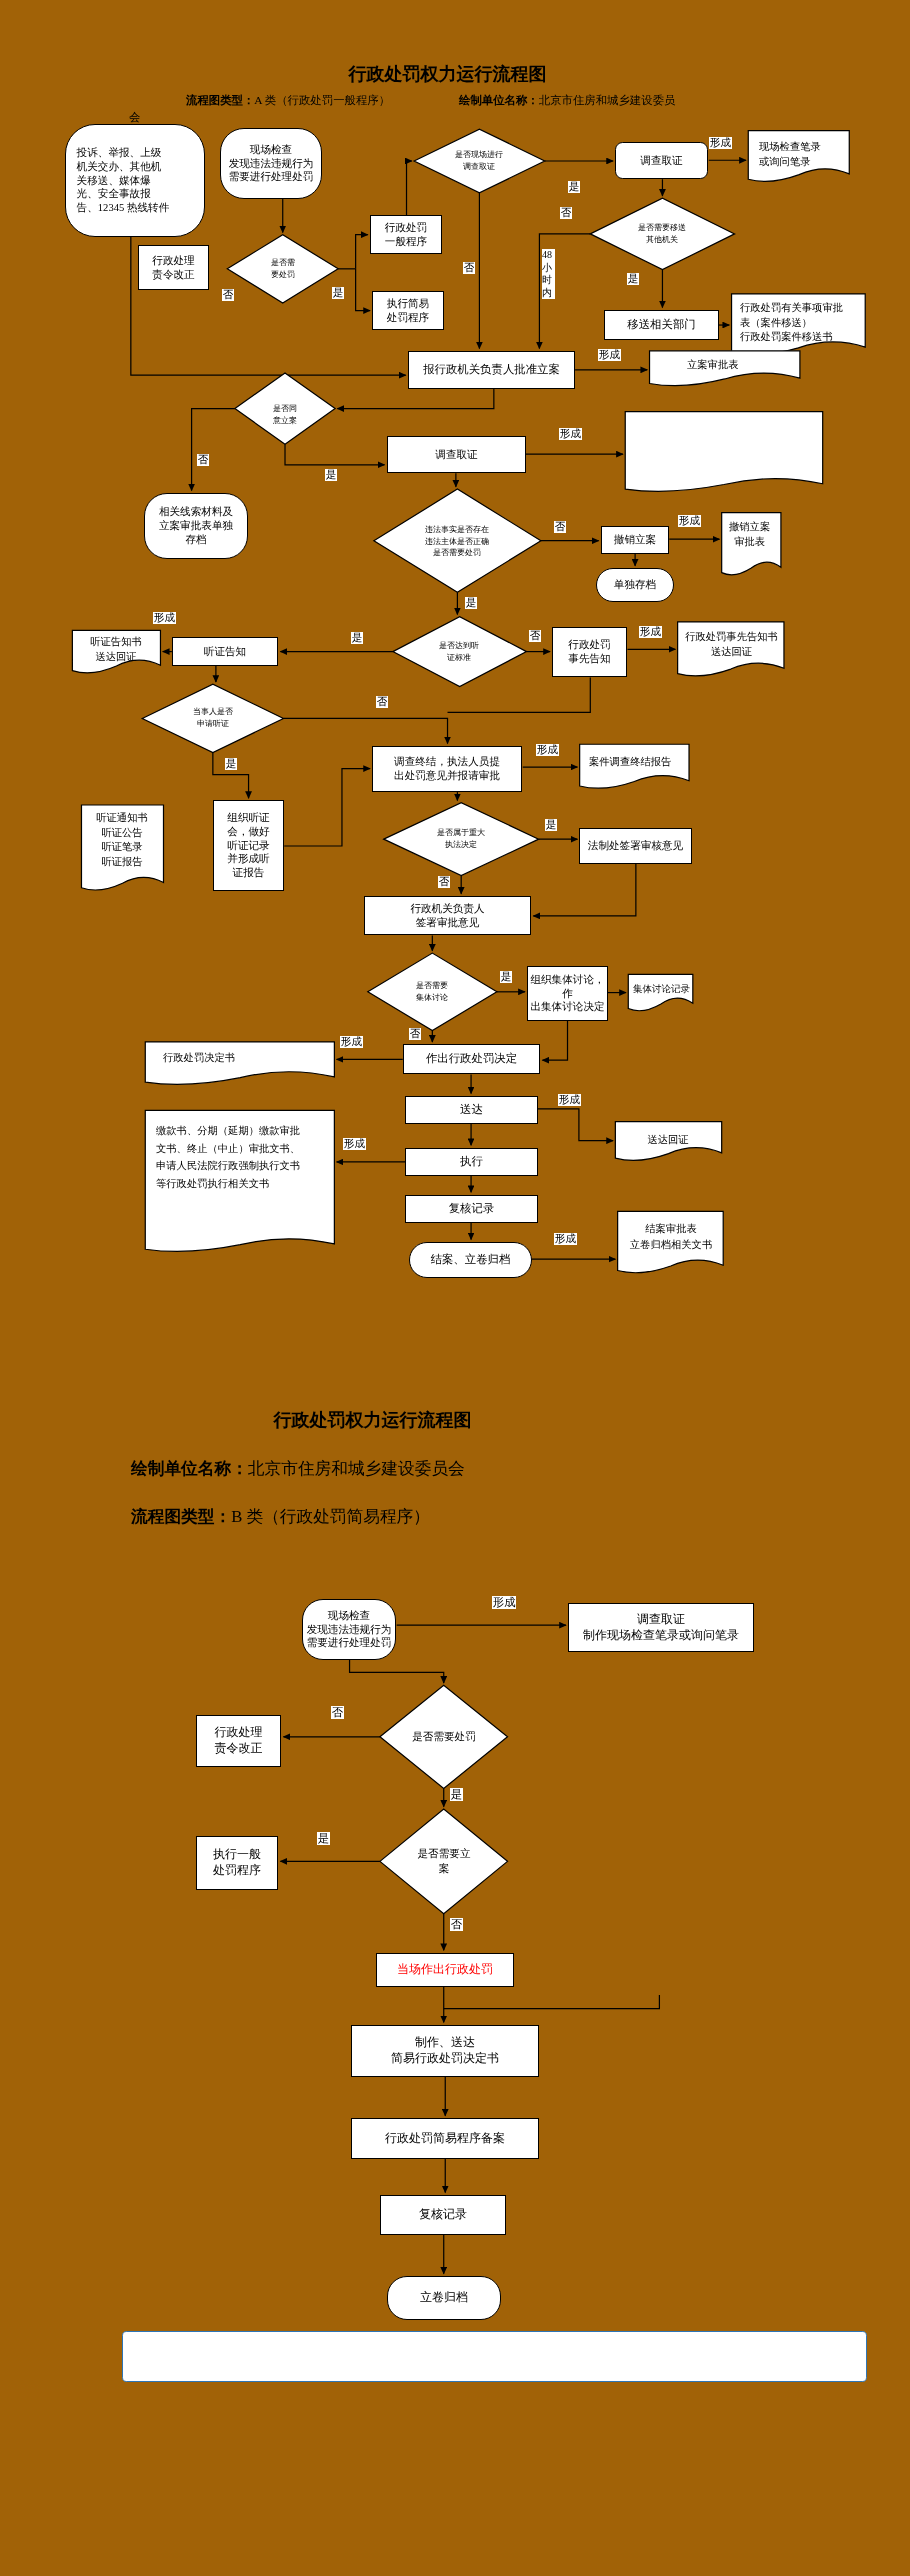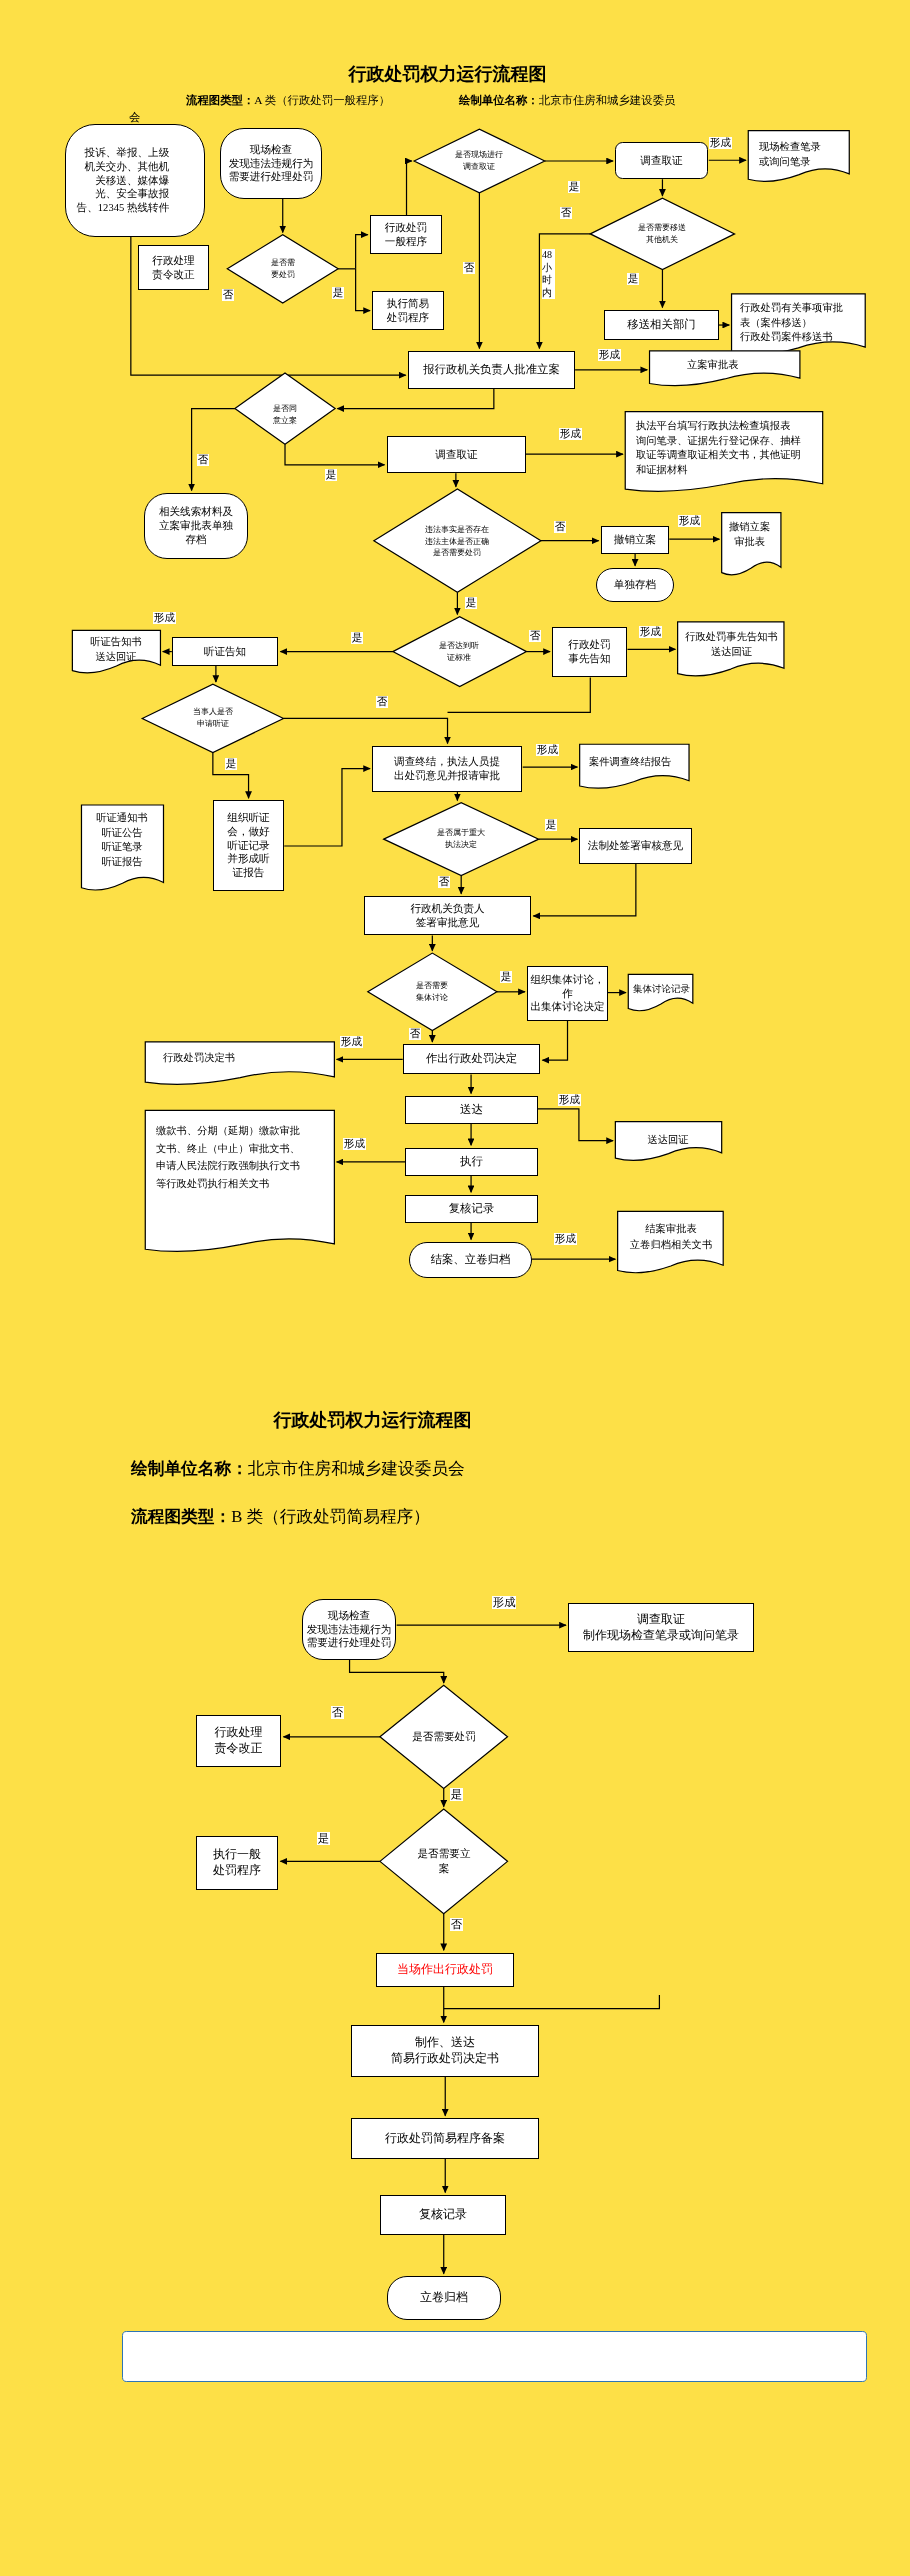--- a/index.html
+++ b/index.html
@@ -1,16 +1,16 @@
 <!DOCTYPE html>
 <html style="font-size:12px"><head>
 <meta charset="utf-8">
 <style>
   html,body{margin:0;padding:0;background:#fff;}
-  #canvas{position:relative;width:911px;height:2576px;background:#fde047;
+  #canvas{position:relative;width:911px;height:2576px;background:#a16207;
           font-family:"Liberation Serif","DejaVu Serif",serif;color:#000;}
   #wires{position:absolute;left:0;top:0;z-index:1;}
   .node{position:absolute;z-index:3;border:1.1px solid #000;background:#fff;
         display:flex;align-items:center;justify-content:center;text-align:center;
         white-space:pre-line;font-size:10.6px;line-height:1.32;box-sizing:border-box;padding:1.5px;}
   .stadium{border-radius:30px;}
   .pill{border-radius:20px;}
   .round10{border-radius:7.6px;}
   .dtext{position:absolute;z-index:3;transform:translate(-50%,-50%);text-align:center;
          white-space:pre-line;font-size:8px;line-height:1.45;width:129px;background:transparent;}
@@ -138,21 +138,21 @@
 
 <div class="hdr-title" style="left:235px;top:62px;width:425px;font-size:18px;">行政处罚权力运行流程图</div>
 <div class="hdr-line" style="left:186px;top:93px;font-size:11.4px;">
   <b>流程图类型：</b><span>A 类（行政处罚一般程序）</span>
 </div>
 <div class="hdr-line" style="left:459px;top:93px;font-size:11.4px;">
   <b>绘制单位名称：</b><span>北京市住房和城乡建设委员</span>
 </div>
 <div class="hdr-line" style="left:129px;top:110px;font-size:11.4px;">会</div>
 
-<div class="node stadium left" style="left:65px;top:124px;width:140px;height:113px;padding:6px 10.6px;text-align:right;">投诉、举报、上级
+<div class="node stadium left" style="left:65px;top:124px;width:140px;height:113px;padding:6px 10.6px;">投诉、举报、上级
 机关交办、其他机
 关移送、媒体爆
 光、安全事故报
 告、12345 热线转件</div>
 <div class="node" style="left:220px;top:128px;width:102px;height:71px;border-radius:24px;">现场检查
 发现违法违规行为
 需要进行处理处罚</div>
 <div class="node round10" style="left:615px;top:142px;width:93px;height:37px;">调查取证</div>
 <div class="node" style="left:138px;top:245px;width:71px;height:45px;">行政处理
 责令改正</div>
@@ -208,24 +208,20 @@
 执法决定</div>
 <div class="dtext" style="left:432px;top:992px;">是否需要
 集体讨论</div>
 
 <div class="doctext left" style="left:759px;top:140px;">现场检查笔录
 或询问笔录</div>
 <div class="doctext" style="left:740px;top:301px;">行政处罚有关事项审批
 表（案件移送）
 行政处罚案件移送书</div>
 <div class="doctext" style="left:687px;top:358px;">立案审批表</div>
-<div class="doctext" style="left:636px;top:419px;">执法平台填写行政执法检查填报表
-询问笔录、证据先行登记保存、抽样
-取证等调查取证相关文书，其他证明
-和证据材料</div>
 <div class="doctext" style="left:729px;top:520px;text-align:center;">撤销立案
 审批表</div>
 <div class="doctext" style="left:683px;top:630px;width:97px;text-align:center;">行政处罚事先告知书
 送达回证</div>
 <div class="doctext" style="left:78px;top:635px;width:76px;text-align:center;">听证告知书
 送达回证</div>
 <div class="doctext" style="left:87px;top:811px;width:70px;text-align:center;">听证通知书
 听证公告
 听证笔录
 听证报告</div>

